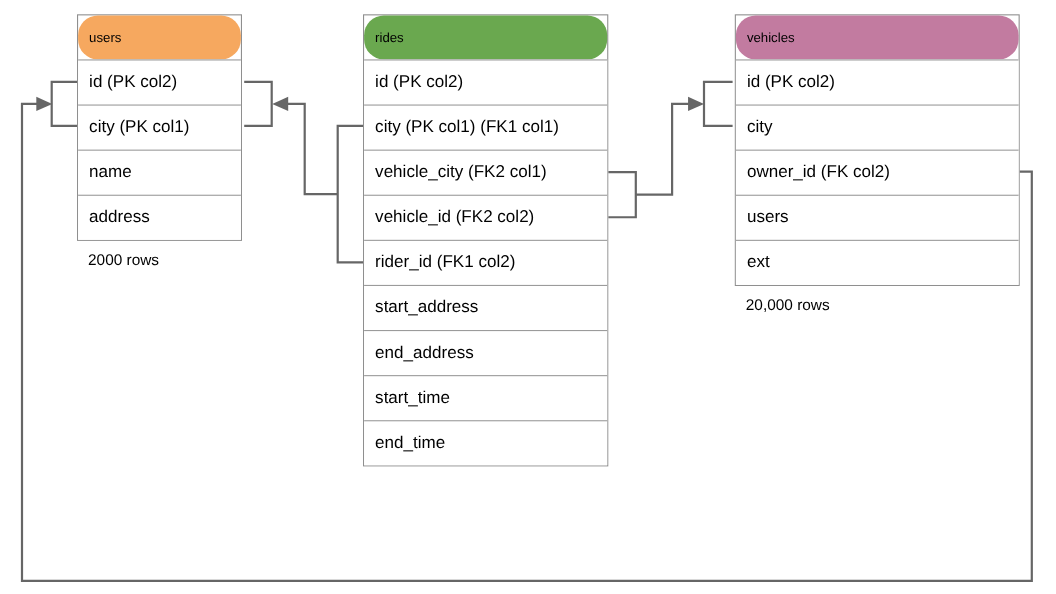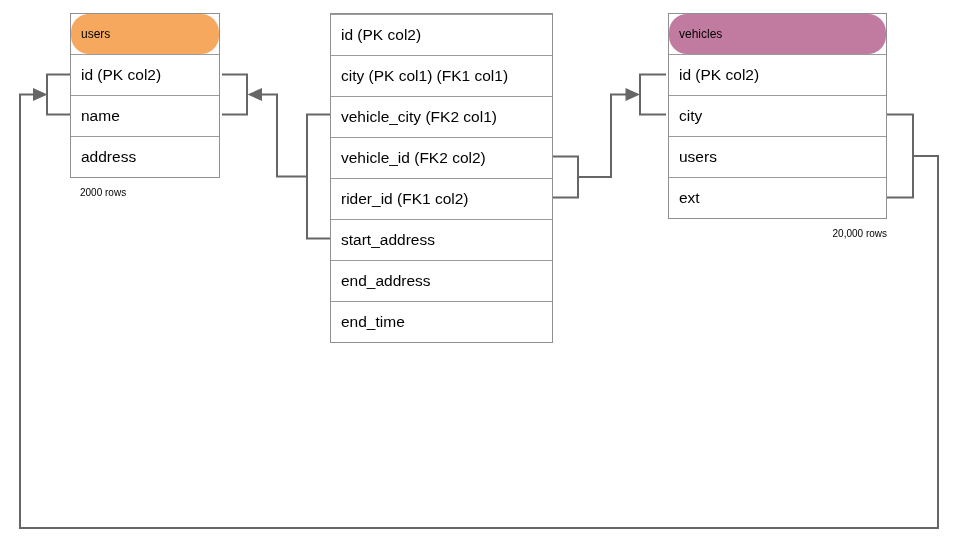--- a/index.html
+++ b/index.html
@@ -13,21 +13,21 @@
     color: #000;
   }
   #connectors {
     position: absolute;
     left: 0; top: 0;
     width: 960px; height: 540px;
   }
   .table { position: absolute; }
   #t-users    { left: 70px;  top: 13px; width: 150px; }
   #t-rides    { left: 330px; top: 13px; width: 223px; }
-  #t-vehicles { left: 668px; top: 13px; width: 219px; text-align: right; }
+  #t-vehicles { left: 668px; top: 13px; width: 259px; }
   .box {
     box-sizing: border-box;
     width: 100%;
     border: 1px solid #8f8f8f;
     background: #ffffff;
   }
   .thead {
     height: 40px;
     display: flex;
     align-items: center;
@@ -44,21 +44,21 @@
     align-items: center;
     padding: 16px 10px;
     font-size: 15.5px;
     background: #ffffff;
     white-space: nowrap;
     overflow: hidden;
   }
   .rowcount {
     margin-top: 9px;
     padding-left: 10px;
-    font-size: 10px;
+    font-size: 14px;
     color: #000;
   }
   .connector-path {
     fill: none;
     stroke-width: 2;
   }
 </style>
 </head>
 <body>
 
@@ -79,43 +79,47 @@
     <path class="connector-path" d="M885 114.5 H913 V197.5 H885" style="stroke: rgb(102, 102, 102);"></path>
     <path class="connector-path" d="M913 156 H938 V528 H20 V94.5 H34.5" style="stroke: rgb(102, 102, 102);"></path>
     <path class="connector-path" d="M72 74.5 H47 V114.5 H72" style="stroke: rgb(102, 102, 102);"></path>
     <path d="M47.5 94.5 L33 88 L33 101 Z" style="fill: rgb(102, 102, 102);"></path>
   </svg>
 
   <div class="table" id="t-users">
     <div class="box">
       <div class="thead" style="background-color: rgb(246, 168, 95);">users</div>
       <div class="row">id (PK col2)</div>
+      <div class="row">city (PK col1)</div>
       <div class="row">name</div>
       <div class="row">address</div>
     </div>
     <div class="rowcount">2000 rows</div>
   </div>
 
   <div class="table" id="t-rides">
     <div class="box">
+      <div class="thead" style="background-color: rgb(106, 168, 79);">rides</div>
       <div class="row">id (PK col2)</div>
       <div class="row">city (PK col1) (FK1 col1)</div>
       <div class="row">vehicle_city (FK2 col1)</div>
       <div class="row">vehicle_id (FK2 col2)</div>
       <div class="row">rider_id (FK1 col2)</div>
       <div class="row">start_address</div>
       <div class="row">end_address</div>
+      <div class="row">start_time</div>
       <div class="row">end_time</div>
     </div>
   </div>
 
   <div class="table" id="t-vehicles">
     <div class="box">
       <div class="thead" style="background-color: rgb(194, 123, 160);">vehicles</div>
       <div class="row">id (PK col2)</div>
       <div class="row">city</div>
+      <div class="row">owner_id (FK col2)</div>
       <div class="row">users</div>
       <div class="row">ext</div>
     </div>
     <div class="rowcount">20,000 rows</div>
   </div>
 
 </div>
 
 </body></html>

